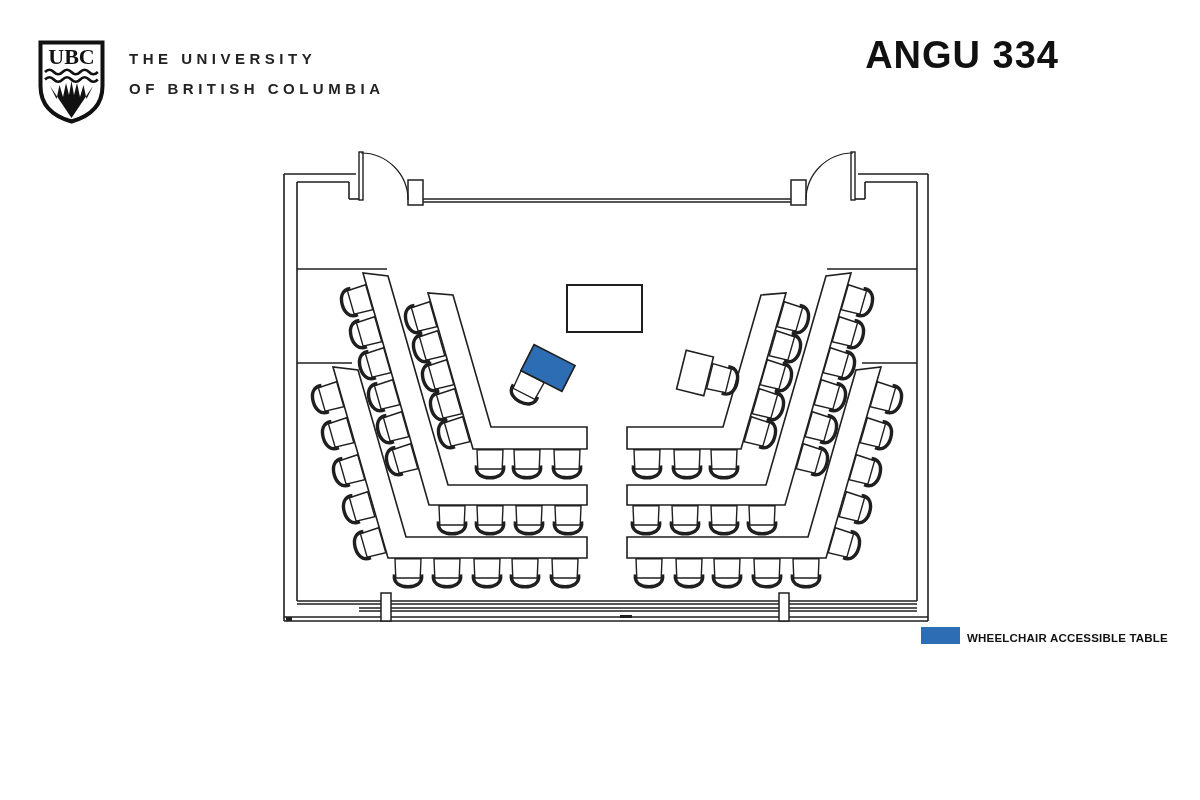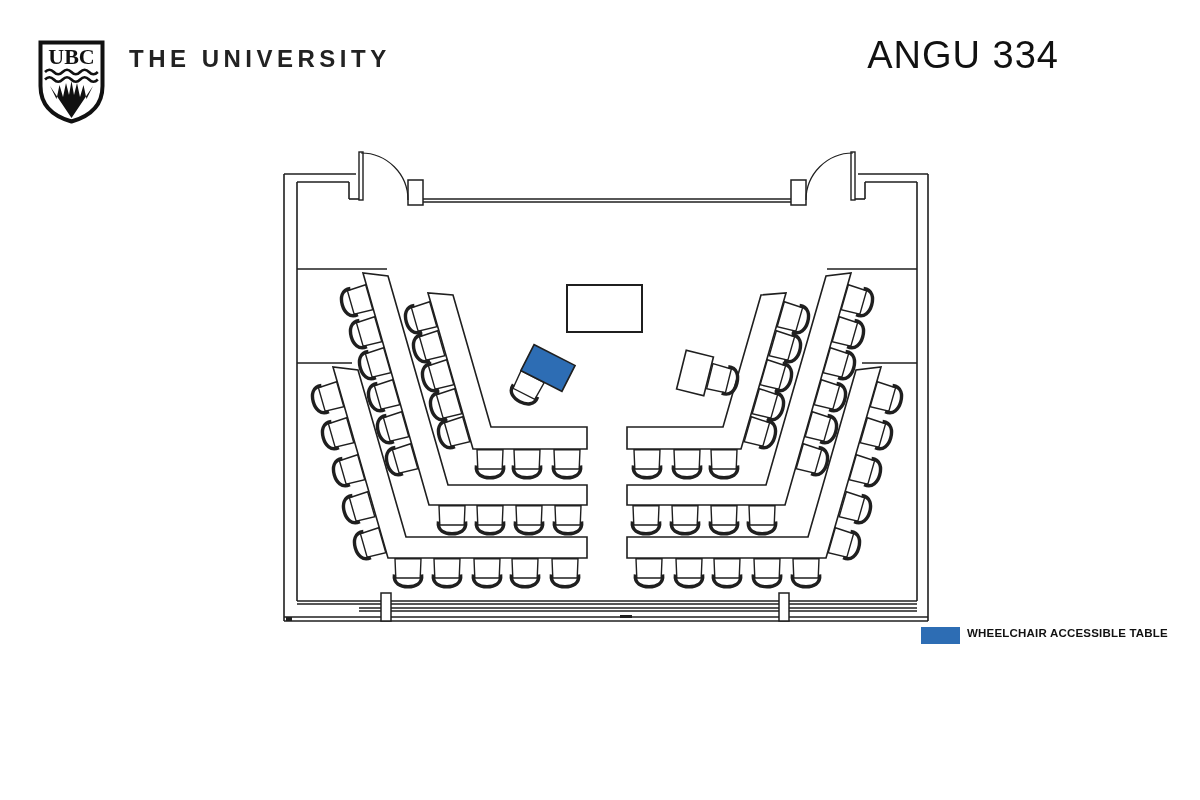--- a/index.html
+++ b/index.html
@@ -1,39 +1,39 @@
 <!DOCTYPE html>
 <html><head>
 <meta charset="utf-8">
 <style>
   html,body{margin:0;padding:0;background:#fff;}
   body{width:1200px;height:800px;position:relative;overflow:hidden;
        font-family:"Liberation Sans",sans-serif;color:#111;}
   .header{position:absolute;left:0;top:0;width:1092px;height:140px;}
   .ubc-logo{position:absolute;left:38px;top:40px;}
-  .logo-text{position:absolute;left:129px;top:44px;font-weight:bold;font-size:24px;
+  .logo-text{position:absolute;left:129px;top:44px;font-weight:bold;font-size:15px;
              letter-spacing:4.5px;line-height:30px;color:#222;white-space:pre;}
-  .room-title{position:absolute;top:34px;right:33px;font-weight:400;font-size:38px;
+  .room-title{position:absolute;top:34px;right:33px;font-weight:700;font-size:38px;
               letter-spacing:1px;color:#111;}
   .plan-wrap{position:absolute;left:0;top:0;}
-  .legend{position:absolute;left:921px;top:627px;display:flex;align-items:flex-start;}
+  .legend{position:absolute;left:921px;top:627px;display:flex;align-items:flex-end;}
   .legend-swatch{width:39px;height:17px;background:#2D6DB4;margin-right:7px;}
   .legend-label{font-weight:bold;font-size:11.5px;letter-spacing:0.2px;color:#111;}
 </style>
 </head>
 <body>
 
 <div class="header">
   <svg class="ubc-logo" width="67" height="84" viewBox="0 0 67 84">
     <path d="M2.5,2.5 H64.5 V46 C64.5,65 53,76 33.5,81.5 C14,76 2.5,65 2.5,46 Z" fill="#fff" stroke="#111" stroke-width="4"></path>
     <text x="33.5" y="24" font-size="22" font-weight="bold" text-anchor="middle" fill="#111" font-family="Liberation Serif, serif">UBC</text>
     <path fill="none" stroke="#111" stroke-width="2.6" d="M7,32 q4.4,-4.5 8.8,0 t8.8,0 t8.8,0 t8.8,0 t8.8,0 t8.8,0 M7,39.5 q4.4,-4.5 8.8,0 t8.8,0 t8.8,0 t8.8,0 t8.8,0 t8.8,0"></path>
     <path fill="#111" d="M33.5,78 L12,46 L18.5,59 L21.5,45 L25,57 L28,43 L31,55 L33.5,41 L36,55 L39,43 L42,57 L45.5,45 L48.5,59 L55,46 Z"></path>
   </svg>
-  <div class="logo-text"><span>THE UNIVERSITY</span><br></div>
+  <div class="logo-text"><span>THE UNIVERSITY</span><br><span>OF BRITISH COLUMBIA</span></div>
   <div class="room-title">ANGU 334</div>
 </div>
 
 <div class="plan-wrap">
   <svg id="floorplan-svg" width="1200" height="800" viewBox="0 0 1200 800">
       <line x1="356" y1="174" x2="284" y2="174" stroke="#1f1f1f" stroke-width="1.6"></line>
       <line x1="284" y1="174" x2="284" y2="621" stroke="#1f1f1f" stroke-width="1.6"></line>
       <line x1="284" y1="621" x2="928" y2="621" stroke="#1f1f1f" stroke-width="1.6"></line>
       <line x1="928" y1="621" x2="928" y2="174" stroke="#1f1f1f" stroke-width="1.6"></line>
       <line x1="928" y1="174" x2="858" y2="174" stroke="#1f1f1f" stroke-width="1.6"></line>

